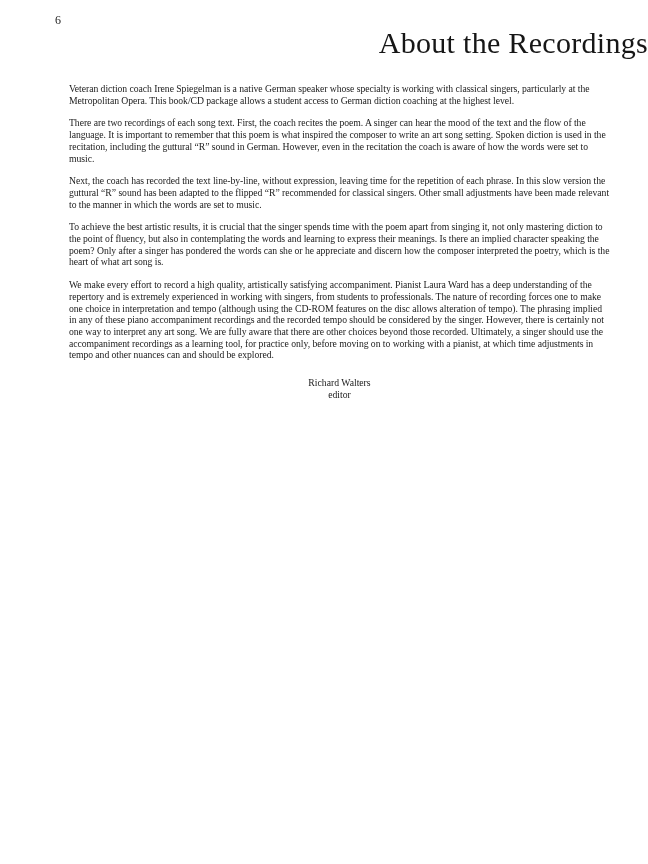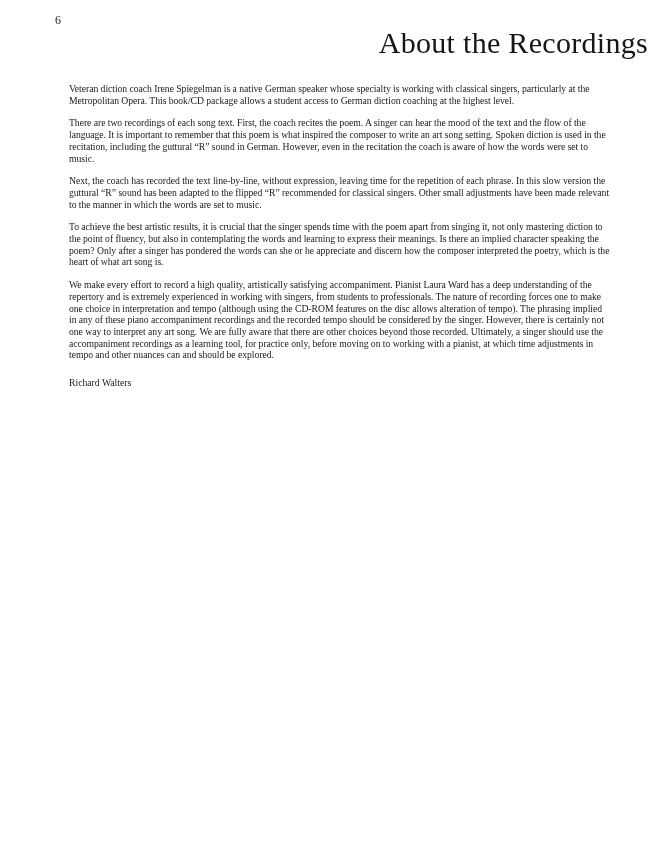--- a/index.html
+++ b/index.html
@@ -44,21 +44,21 @@
     line-height: 11.7px;
     text-align: left;
     color: #212121;
   }
   .content p {
     margin: 0 0 11px 0;
     letter-spacing: -0.05px;
   }
   .signature-block {
     margin-top: 16px;
-    text-align: left;
+    text-align: center;
     line-height: 12px;
   }
   .signature-block div {
     margin: 0;
   }
 </style>
 </head>
 <body>
 
 <div class="page">
@@ -68,15 +68,16 @@
 
   <div class="content">
     <p>Veteran diction coach Irene Spiegelman is a native German speaker whose specialty is working with classical singers, particularly at the Metropolitan Opera. This book/CD package allows a student access to German diction coaching at the highest level.</p>
     <p>There are two recordings of each song text. First, the coach recites the poem. A singer can hear the mood of the text and the flow of the language. It is important to remember that this poem is what inspired the composer to write an art song setting. Spoken diction is used in the recitation, including the guttural “R” sound in German. However, even in the recitation the coach is aware of how the words were set to music.</p>
     <p>Next, the coach has recorded the text line-by-line, without expression, leaving time for the repetition of each phrase. In this slow version the guttural “R” sound has been adapted to the flipped “R” recommended for classical singers. Other small adjustments have been made relevant to the manner in which the words are set to music.</p>
     <p>To achieve the best artistic results, it is crucial that the singer spends time with the poem apart from singing it, not only mastering diction to the point of fluency, but also in contemplating the words and learning to express their meanings. Is there an implied character speaking the poem? Only after a singer has pondered the words can she or he appreciate and discern how the composer interpreted the poetry, which is the heart of what art song is.</p>
     <p>We make every effort to record a high quality, artistically satisfying accompaniment. Pianist Laura Ward has a deep understanding of the repertory and is extremely experienced in working with singers, from students to professionals. The nature of recording forces one to make one choice in interpretation and tempo (although using the CD-ROM features on the disc allows alteration of tempo). The phrasing implied in any of these piano accompaniment recordings and the recorded tempo should be considered by the singer. However, there is certainly not one way to interpret any art song. We are fully aware that there are other choices beyond those recorded. Ultimately, a singer should use the accompaniment recordings as a learning tool, for practice only, before moving on to working with a pianist, at which time adjustments in tempo and other nuances can and should be explored.</p>
 
     <div class="signature-block">
       <div>Richard Walters</div>
+      <div>editor</div>
     </div>
   </div>
 </div>
 
 </body></html>

